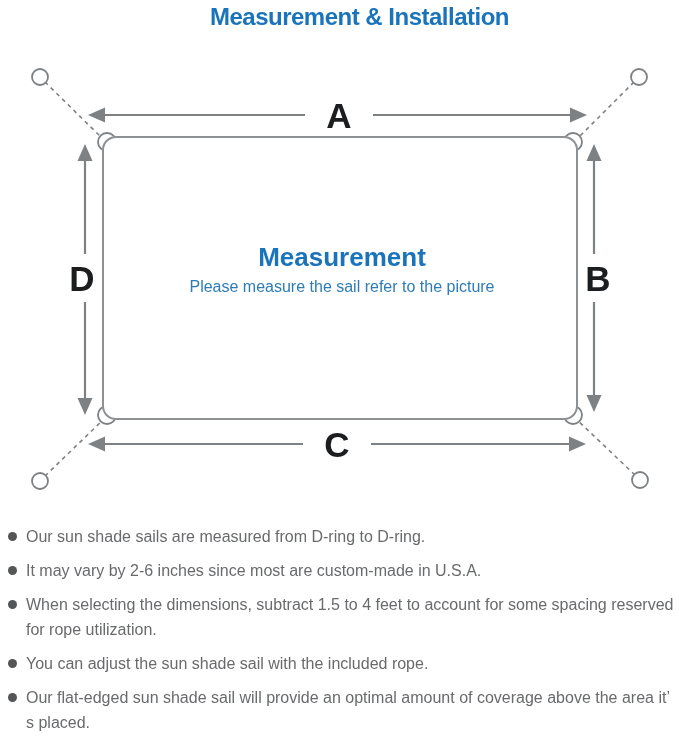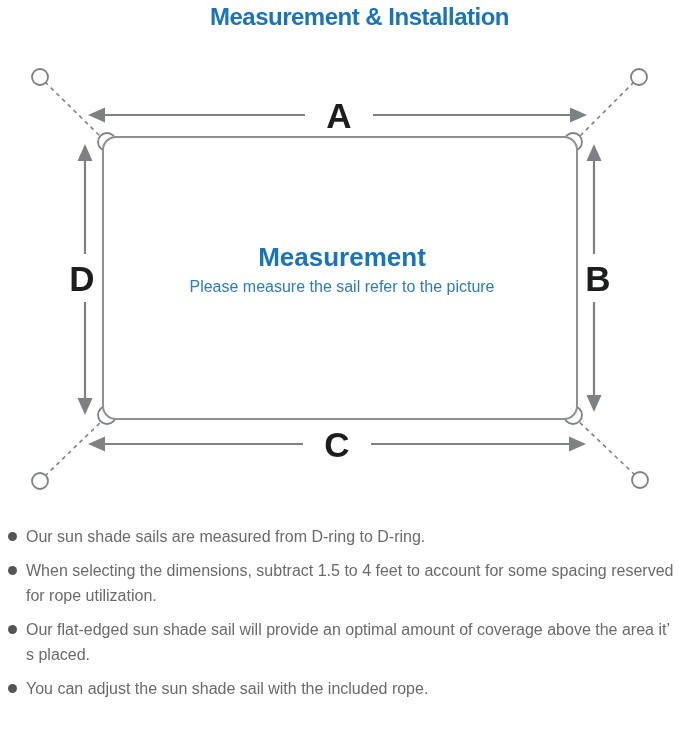--- a/index.html
+++ b/index.html
@@ -129,23 +129,27 @@
   <text x="342" y="228" text-anchor="middle" dominant-baseline="central" class="center-sub">Please measure the sail refer to the picture</text>
 </svg>
 
 <ul class="notes">
   <li>
     <span class="dot"></span>
     <span class="txt">Our sun shade sails are measured from D-ring to D-ring.</span>
   </li>
   <li>
     <span class="dot"></span>
+    <span class="txt">It may vary by 2-6 inches since most are custom-made in U.S.A.</span>
+  </li>
+  <li>
+    <span class="dot"></span>
     <span class="txt">When selecting the dimensions, subtract 1.5 to 4 feet to account for some spacing reserved for rope utilization.</span>
+  </li>
+  <li>
+    <span class="dot"></span>
+    <span class="txt">You can adjust the sun shade sail with the included rope.</span>
   </li>
   <li>
     <span class="dot"></span>
     <span class="txt">Our flat-edged sun shade sail will provide an optimal amount of coverage above the area it’ s placed.</span>
   </li>
-  <li>
-    <span class="dot"></span>
-    <span class="txt">You can adjust the sun shade sail with the included rope.</span>
-  </li>
 </ul>
 
 </body></html>

